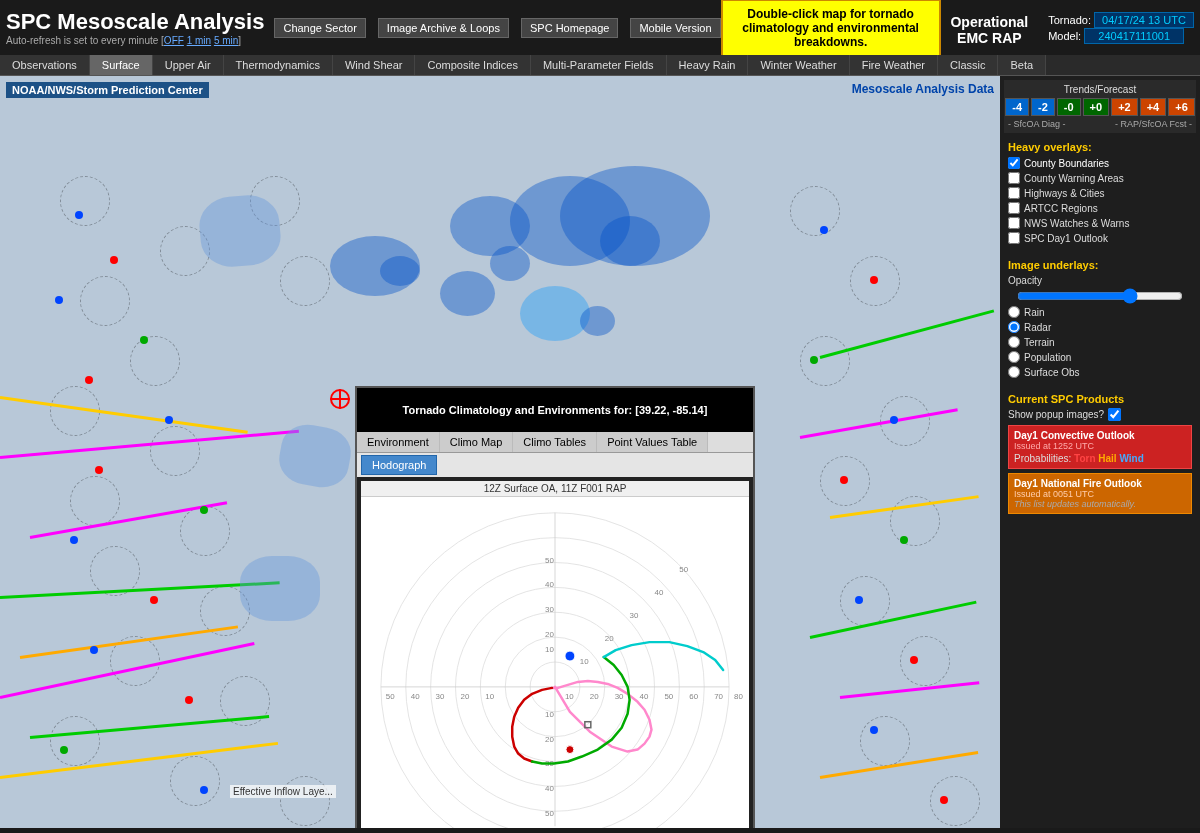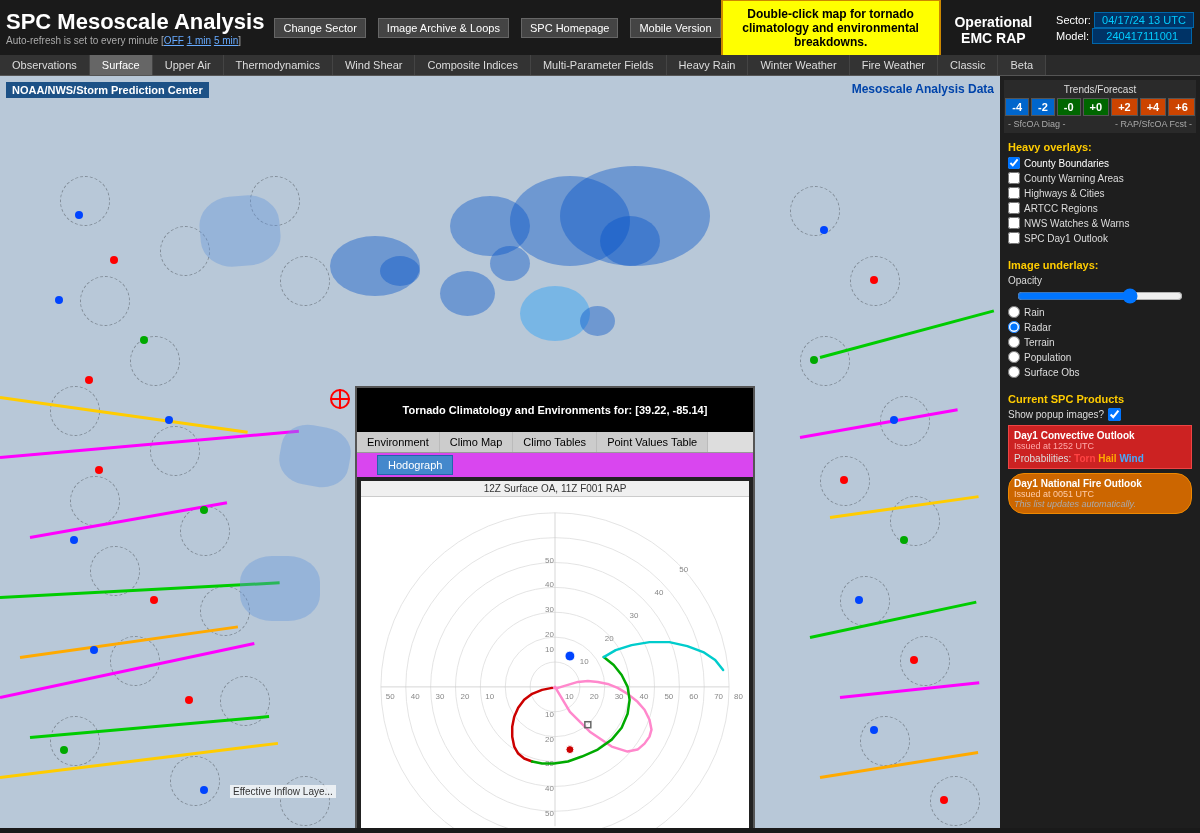--- a/index.html
+++ b/index.html
@@ -42,21 +42,21 @@
     .wx-green { background: #00aa00; }
 
     
     .wind-circle { position: absolute; border: 1px dashed rgba(0,0,0,0.3); border-radius: 50%; }
 
     
     #popup { position: absolute; top: 310px; left: 355px; width: 400px; background: #222; border: 2px solid #555; z-index: 100; }
     #popup-title { background: #000; color: #fff; text-align: center; padding: 16px; font-size: 11px; font-weight: bold; }
     #popup-tabs { display: flex; background: #ddd; border-bottom: 1px solid #999; }
     .popup-tab { padding: 4px 10px; font-size: 11px; cursor: pointer; border-right: 1px solid #bbb; background: #ccc; }
-    #popup-active-tab { display: flex; background: #d946ef; padding: 2px 20px; }
+    #popup-active-tab { display: flex; background: #e5e5e5; padding: 2px 4px; }
     .popup-active-btn { background: #4488cc; color: #fff; padding: 3px 10px; font-size: 11px; border: 1px solid #2266aa; cursor: pointer; }
     #hodograph-area { background: #fff; margin: 4px; position: relative; height: 370px; }
     #hodograph-title { text-align: center; font-size: 10px; color: #333; padding: 2px; background: #f0f0f0; border-bottom: 1px solid #ccc; }
     #hodo-canvas { width: 100%; height: 340px; position: relative; overflow: hidden; }
     
     
     #trends-bar { background: #2a2a2a; padding: 4px; margin-bottom: 4px; }
     #trends-title { color: #ddd; font-size: 10px; text-align: center; margin-bottom: 3px; }
     #trends-buttons { display: flex; gap: 2px; justify-content: center; margin-bottom: 3px; }
     .trend-btn { padding: 2px 6px; font-size: 11px; font-weight: bold; border: 1px solid #555; cursor: pointer; color: #fff; }
@@ -81,21 +81,21 @@
     .underlay-item label { color: #ddd; font-size: 10px; cursor: pointer; }
     .opacity-label { color: #ddd; font-size: 10px; margin-bottom: 2px; }
     .opacity-slider { width: 90%; margin: 2px auto; display: block; }
 
     
     .spc-products { background: #1e1e1e; padding: 4px; margin-top: 4px; }
     .spc-title { color: #ffcc00; font-size: 11px; font-weight: bold; margin-bottom: 3px; }
     .spc-popup-row { display: flex; align-items: center; gap: 4px; margin-bottom: 4px; }
     .spc-popup-label { color: #ddd; font-size: 10px; }
     .product-card { background: #cc2222; padding: 4px 5px; margin-bottom: 4px; border: 1px solid #ee4444; }
-    .product-card.fire { background: #cc6600; border-color: #ee8800; border-radius: 16px; }
+    .product-card.fire { background: #cc6600; border-color: #ee8800; }
     .product-title { color: #fff; font-size: 10px; font-weight: bold; }
     .product-issued { color: #ffaaaa; font-size: 9px; }
     .product-issued.fire { color: #ffccaa; }
     .product-probs { font-size: 10px; margin-top: 2px; }
     .prob-torn { color: #ff4444; font-weight: bold; }
     .prob-hail { color: #ffaa00; font-weight: bold; }
     .prob-wind { color: #44aaff; font-weight: bold; }
     .product-note { color: #aaa; font-size: 9px; font-style: italic; }
 
     
@@ -128,21 +128,21 @@
       <button class="nav-btn">Image Archive &amp; Loops</button>
       <button class="nav-btn">SPC Homepage</button>
       <button class="nav-btn">Mobile Version</button>
     </div>
   <div id="yellow-box">Double-click map for tornado climatology and environmental breakdowns.</div>
   <div id="center-header">
     <div class="operational">Operational EMC RAP</div>
   </div>
   <div id="surface-model">
     <div>
-      <span class="label">Sector:</span>
+      <span class="label">Tornado:</span>
       <span class="value">04/17/24 13 UTC</span>
     </div>
     <div>
       <span class="label">Model:</span>
       <span class="value">240417111001</span>
     </div>
   </div>
 </div>
 
 <div id="tabbar">

